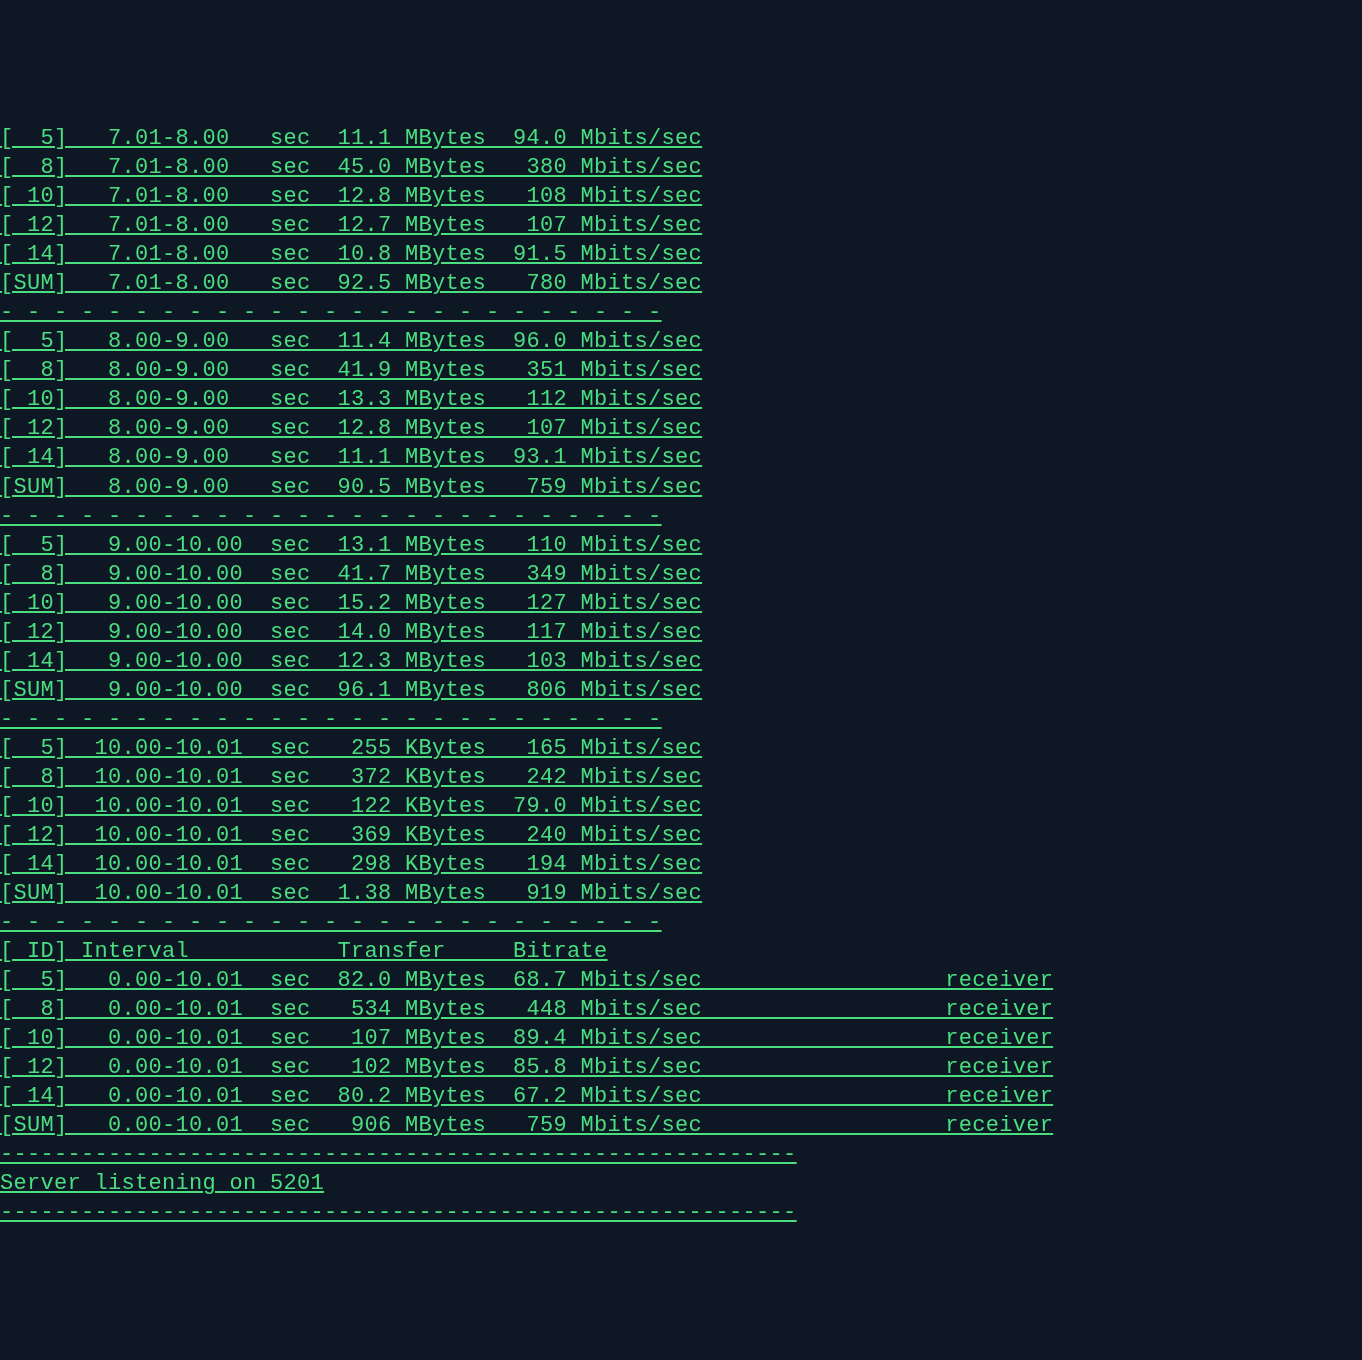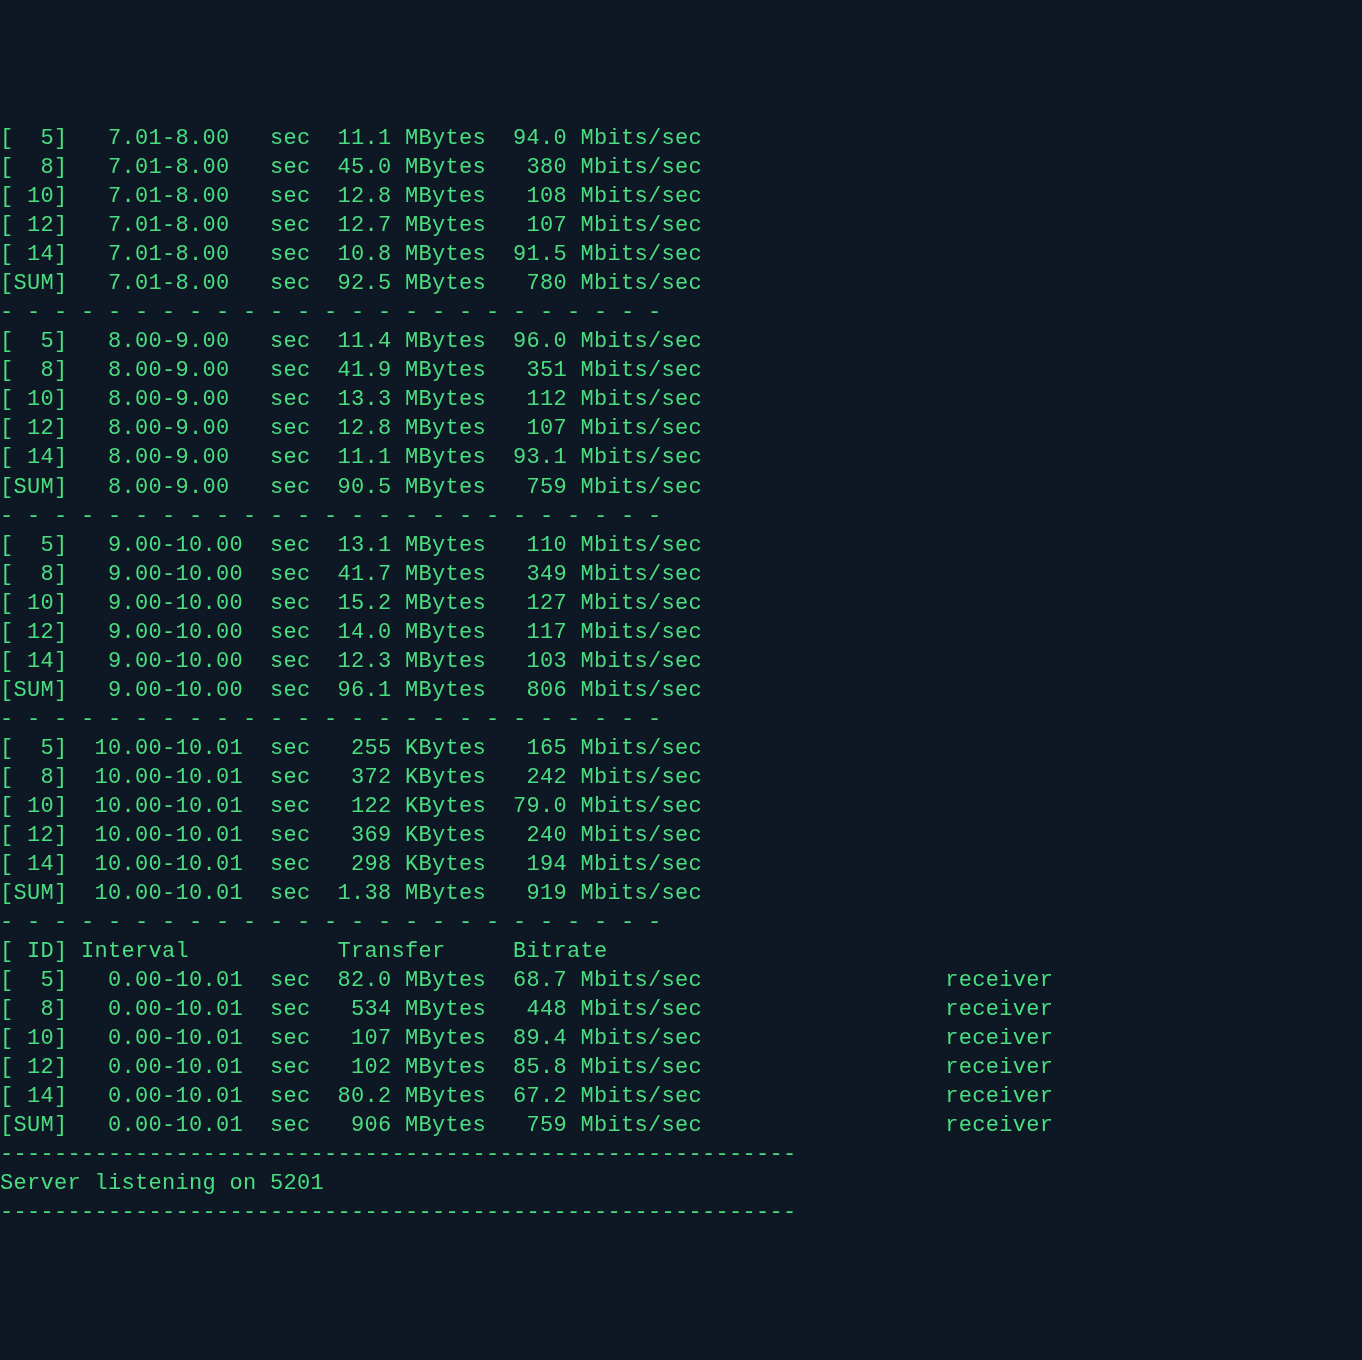--- a/index.html
+++ b/index.html
@@ -13,20 +13,21 @@
       font-family: 'Menlo', 'Monaco', 'Consolas', 'Courier New', monospace;
       font-size: 22px;
       line-height: 1.32;
       padding: 8px 0;
       width: 1362px;
       white-space: pre;
       letter-spacing: 0.3px;
     }
     .terminal-output {
       display: block;
+      text-decoration: underline;
     }
     .line {
       display: block;
     }
   </style>
 </head>
 <body>
 
 
 

